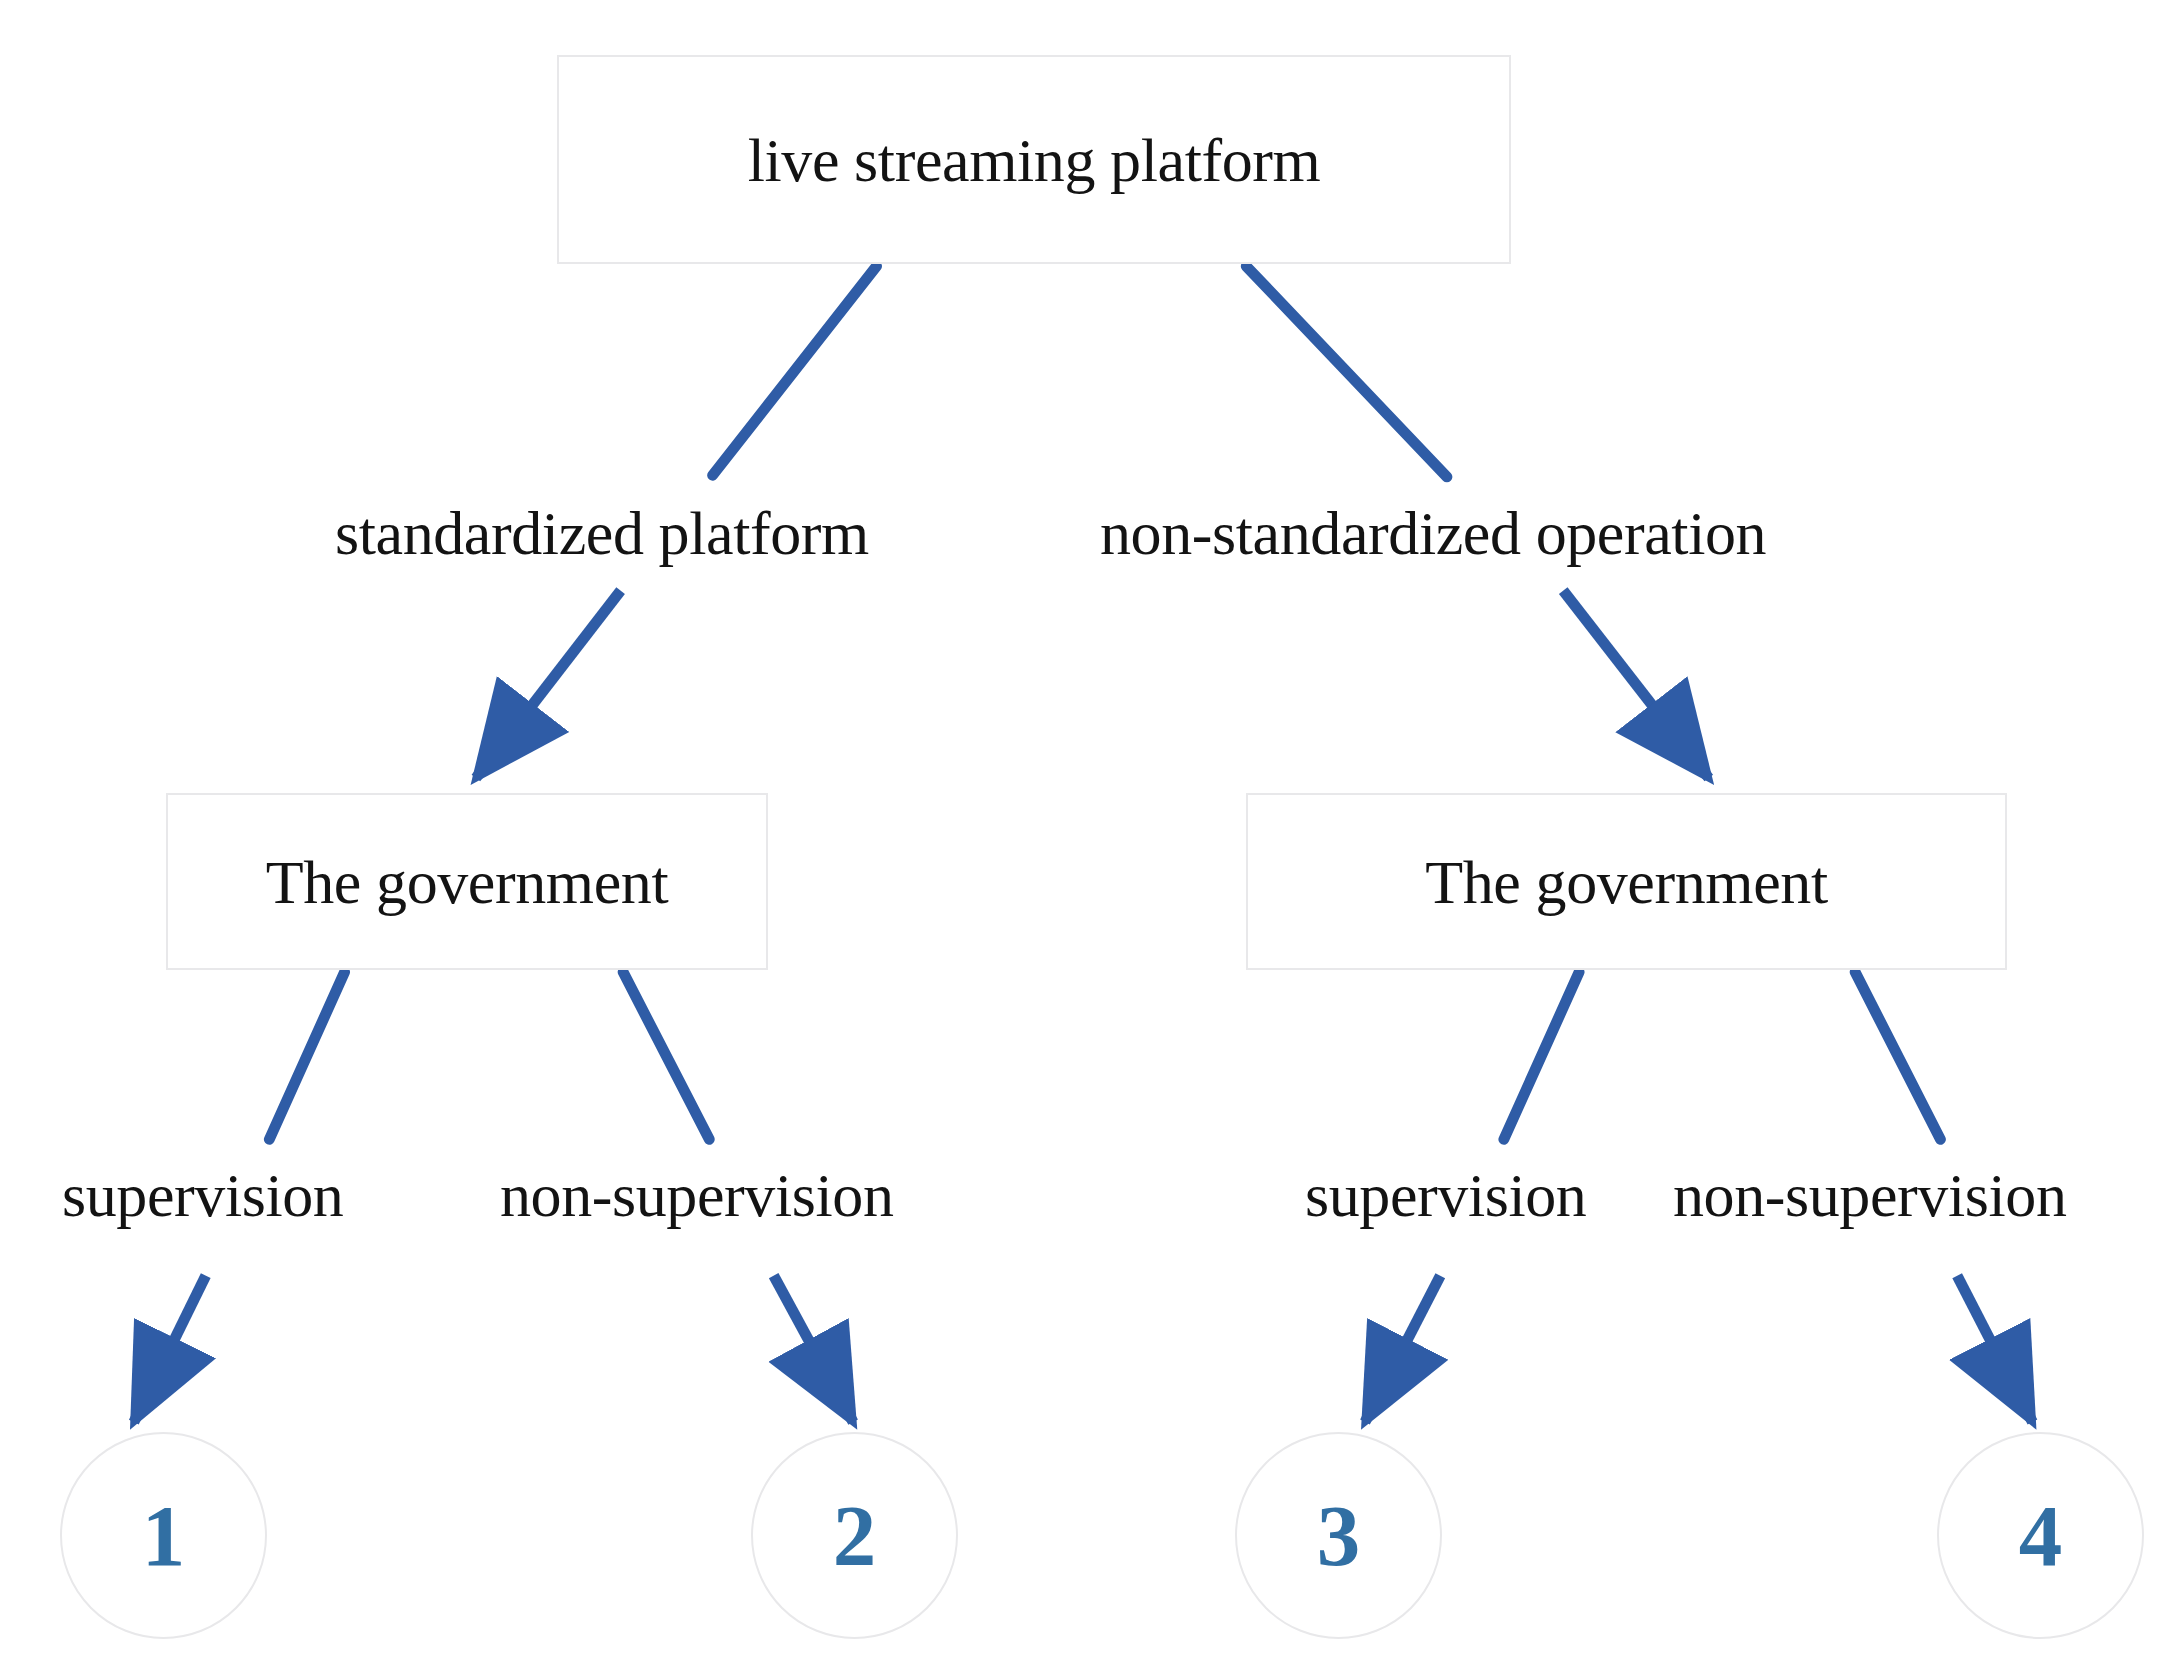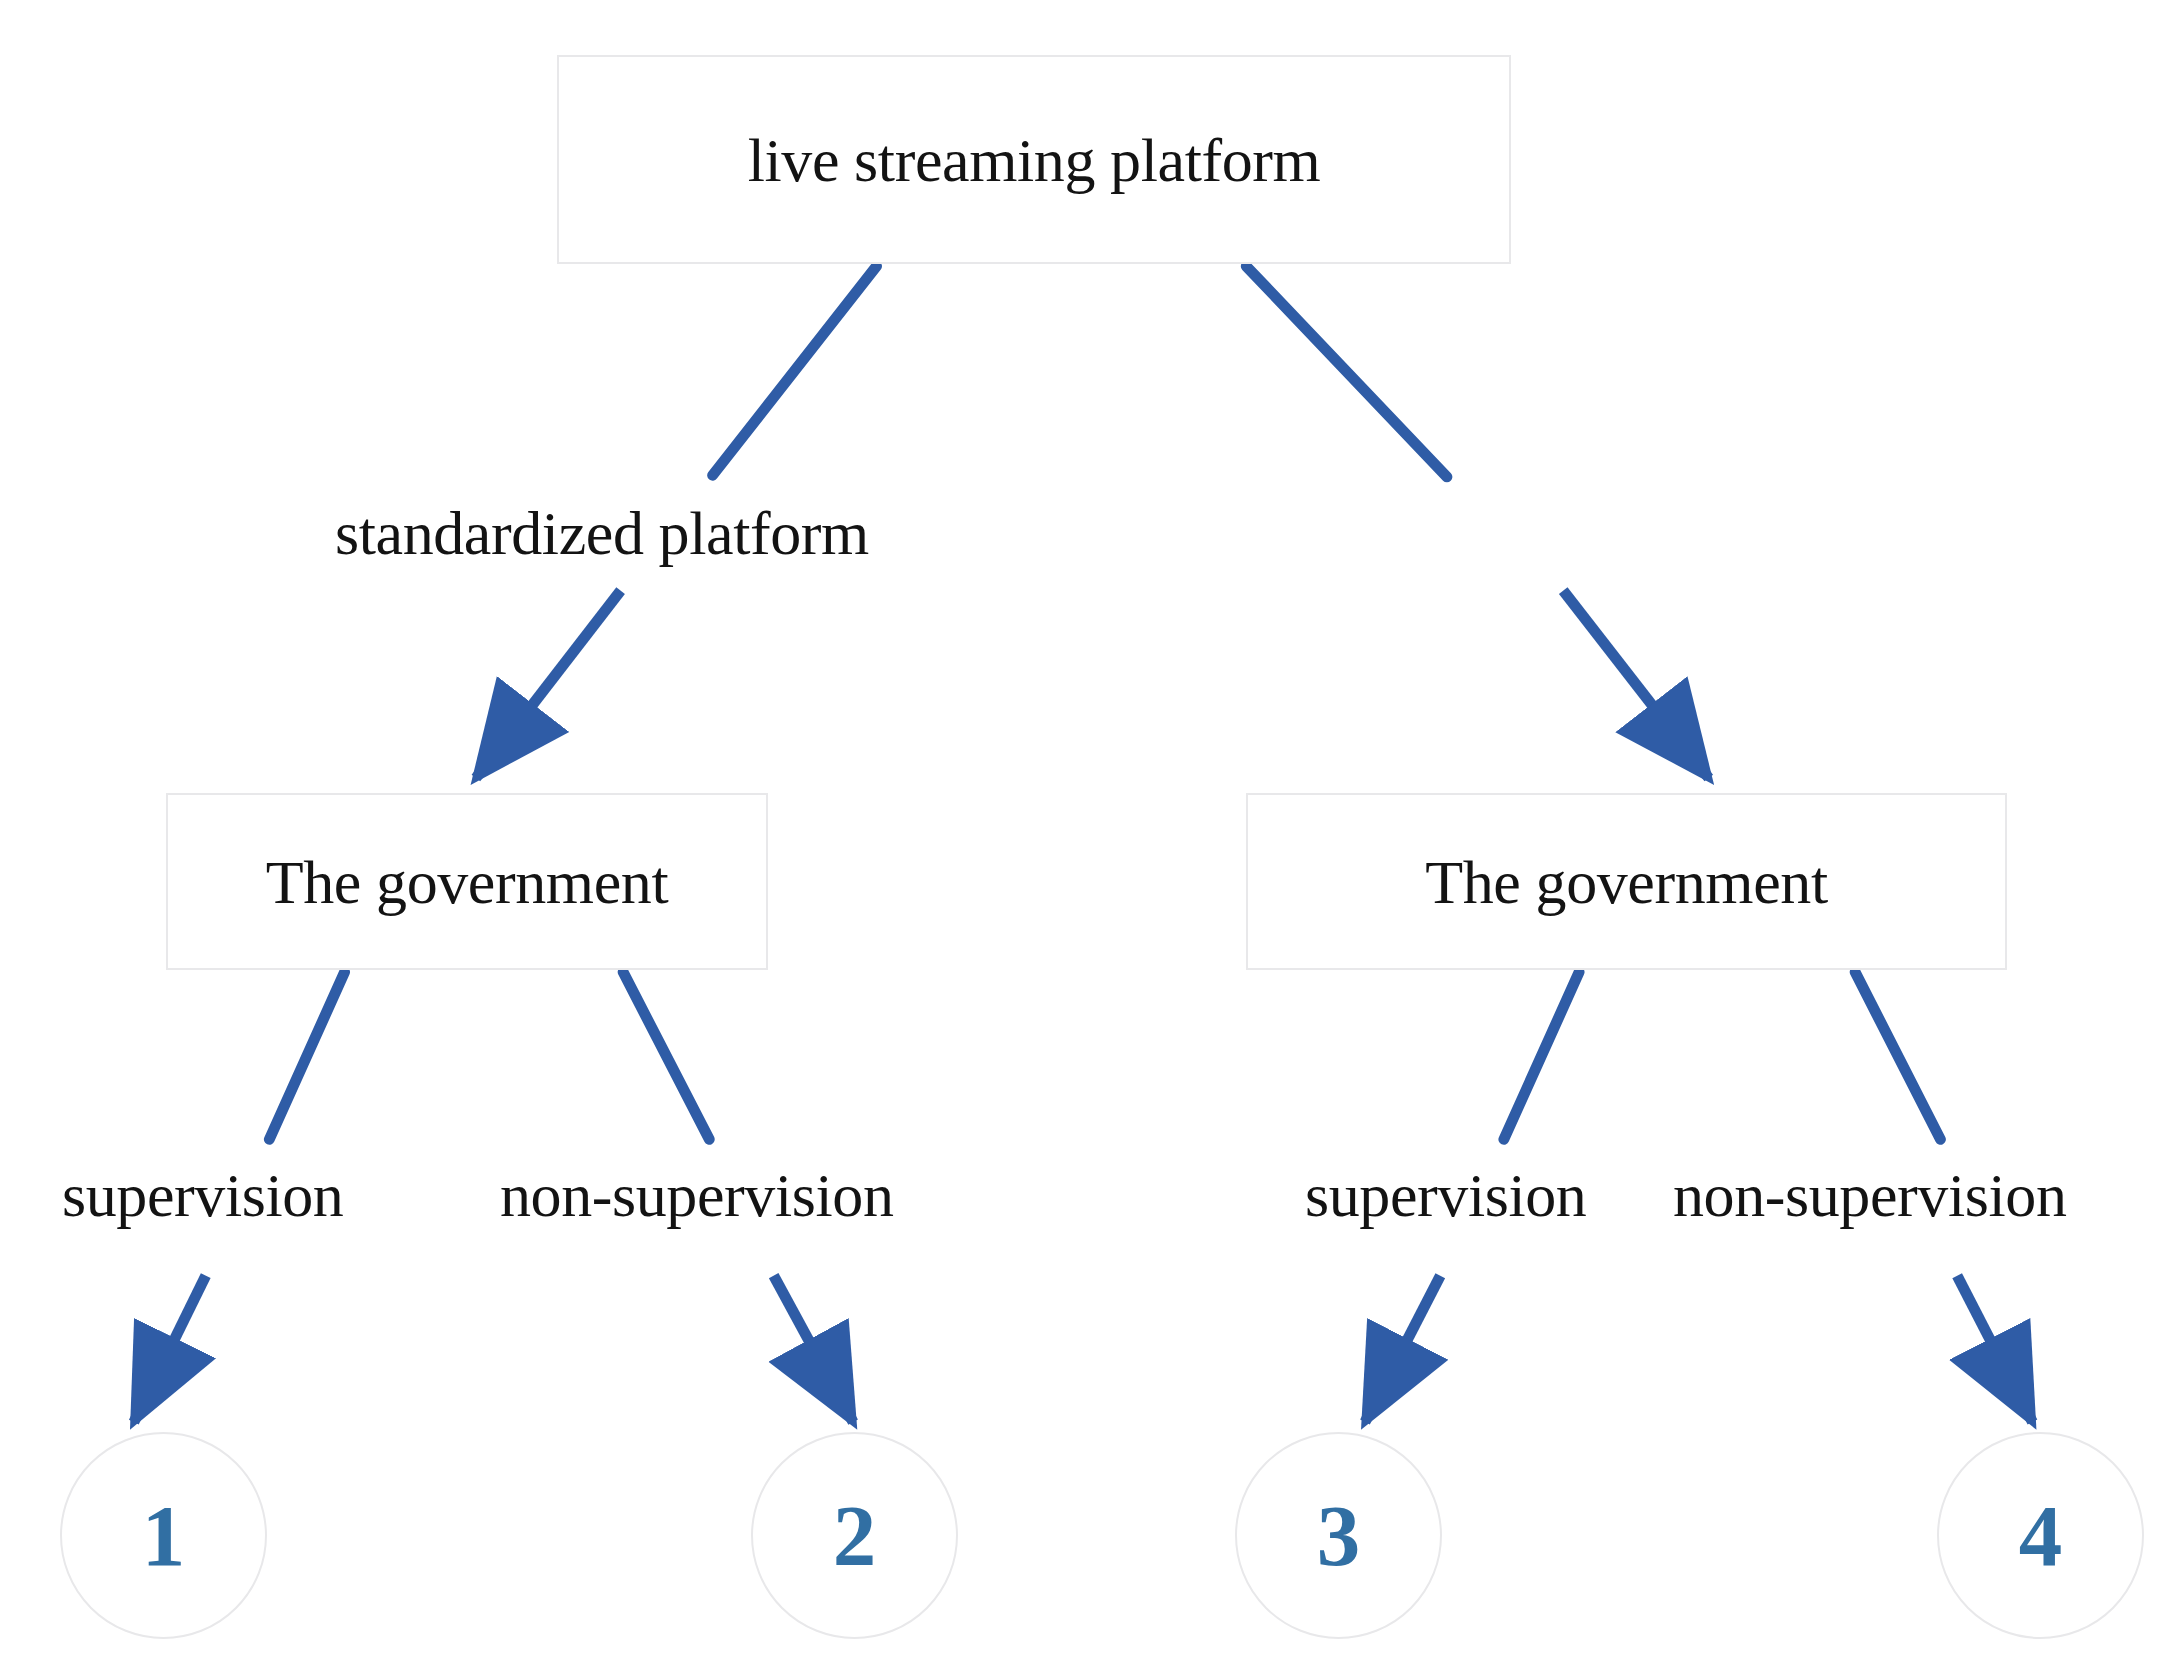--- a/index.html
+++ b/index.html
@@ -94,20 +94,21 @@
     <line x1="925" y1="1525" x2="1020" y2="1700" stroke="#2f5ca6" stroke-width="13" stroke-linecap="butt" marker-end="url(#arrowhead)"></line>
     <line x1="1722" y1="1525" x2="1632" y2="1700" stroke="#2f5ca6" stroke-width="13" stroke-linecap="butt" marker-end="url(#arrowhead)"></line>
     <line x1="2340" y1="1525" x2="2430" y2="1700" stroke="#2f5ca6" stroke-width="13" stroke-linecap="butt" marker-end="url(#arrowhead)"></line>
   </svg>
 
   <div class="node-box" style="left:557px; top:55px; width:954px; height:209px;">
     <span class="node-label">live streaming platform</span>
   </div>
 
   <div class="edge-label" style="left:335px; top:502px;">standardized platform</div>
+  <div class="edge-label" style="left:1100px; top:502px;">non-standardized operation</div>
 
   <div class="node-box" style="left:166px; top:793px; width:602px; height:177px;">
     <span class="node-label">The government</span>
   </div>
 
   <div class="node-box" style="left:1246px; top:793px; width:761px; height:177px;">
     <span class="node-label">The government</span>
   </div>
 
   <div class="edge-label" style="left:62px; top:1164px;">supervision</div>

